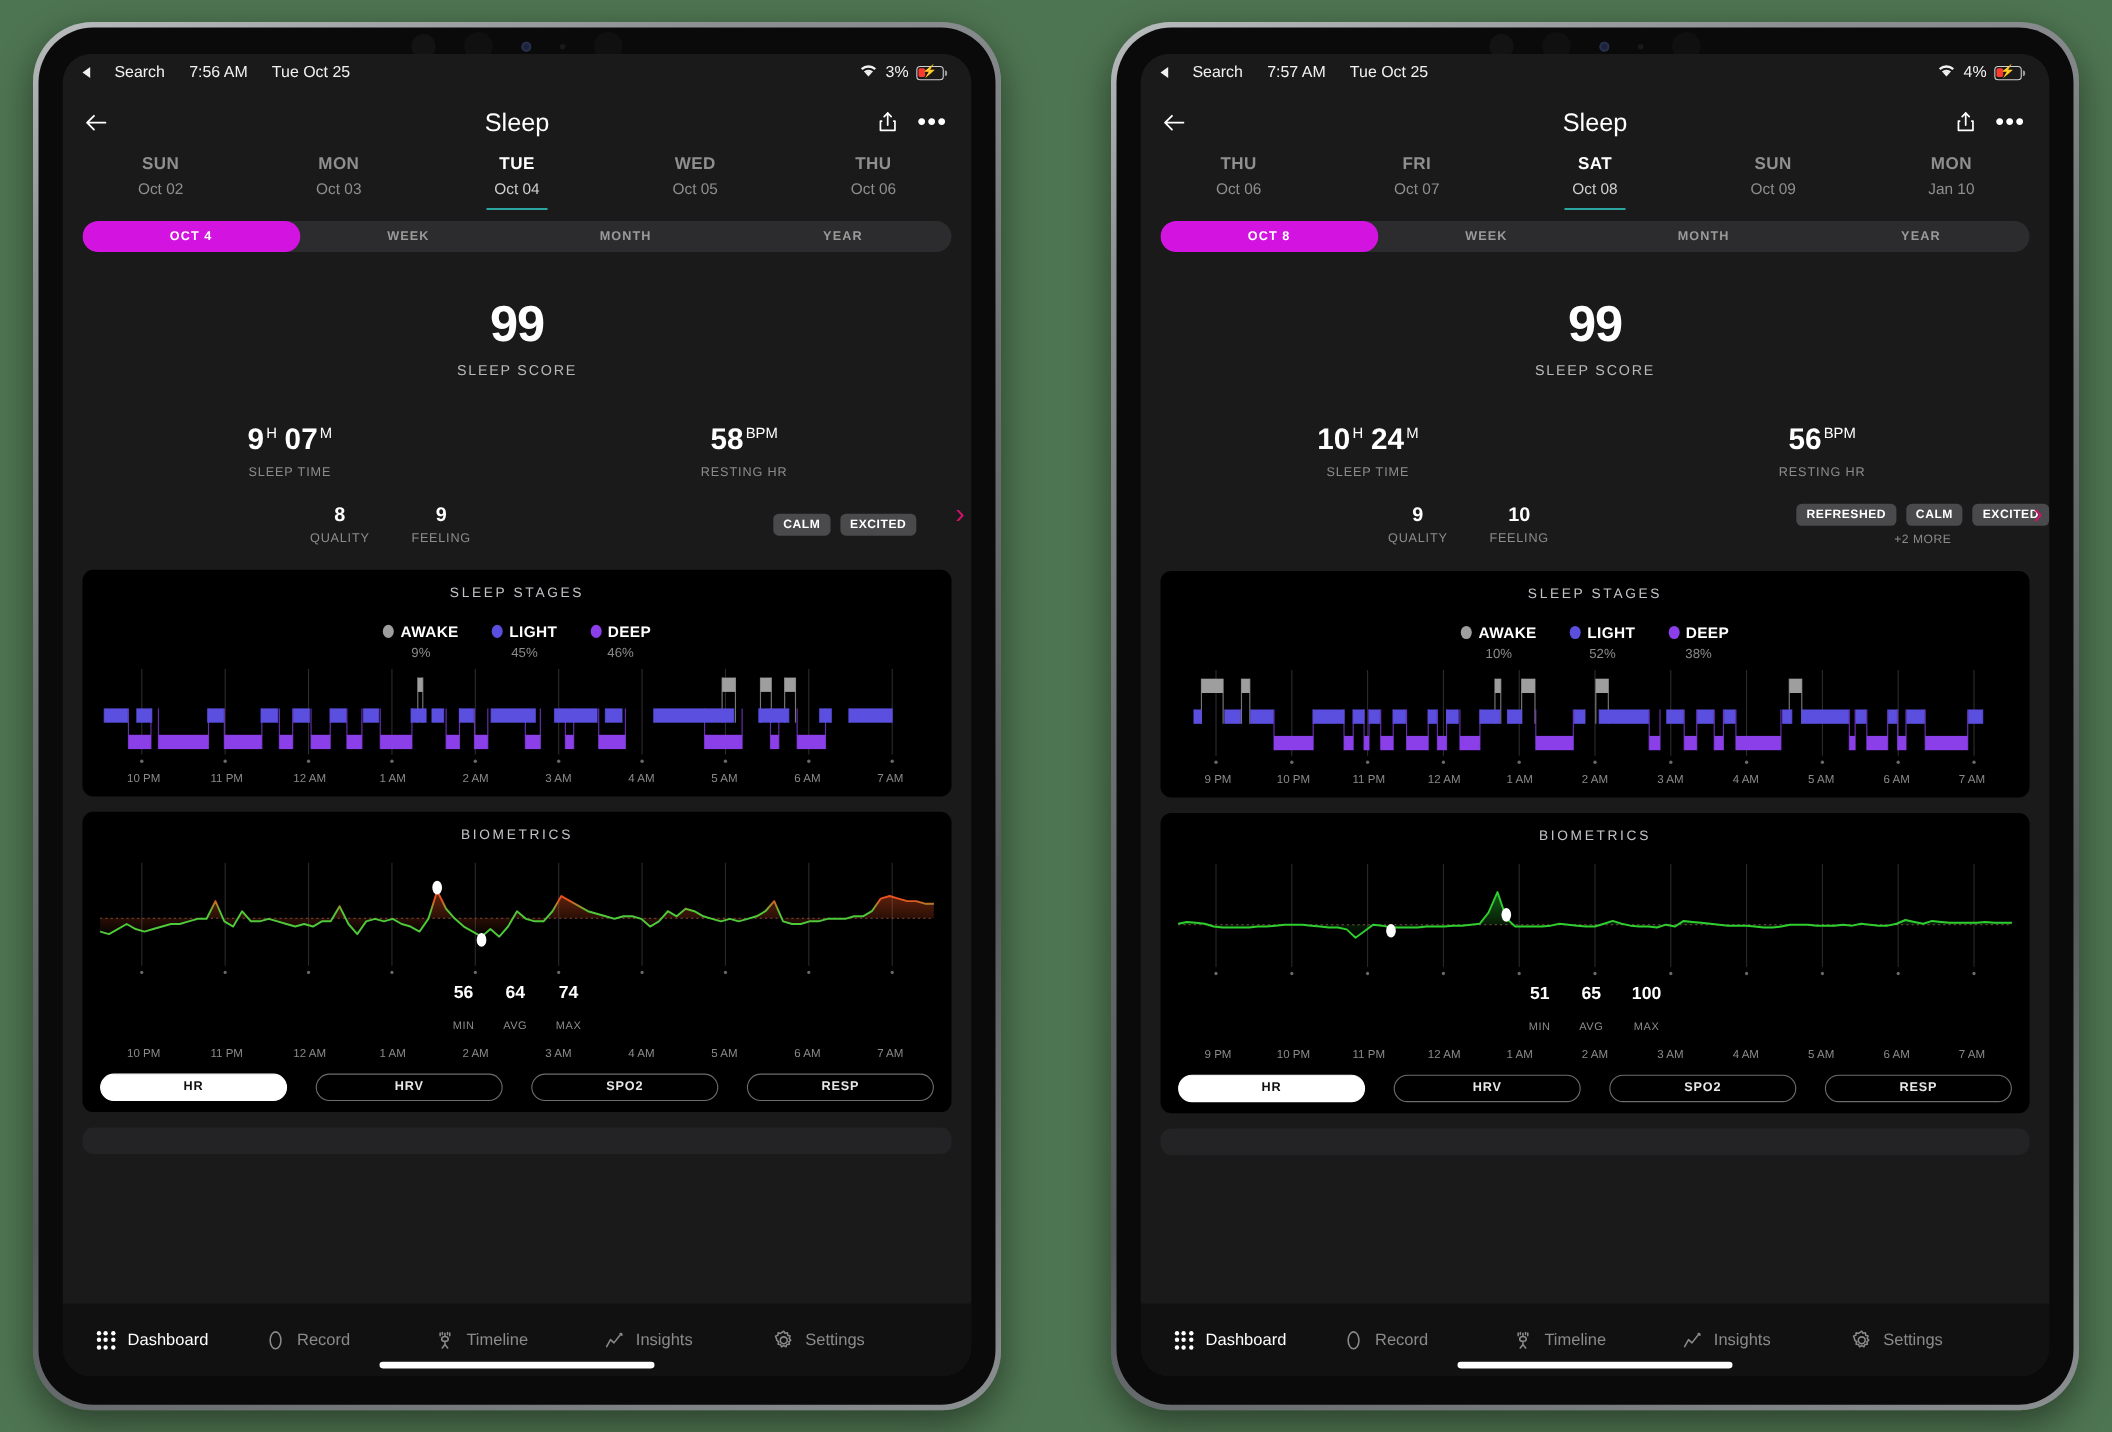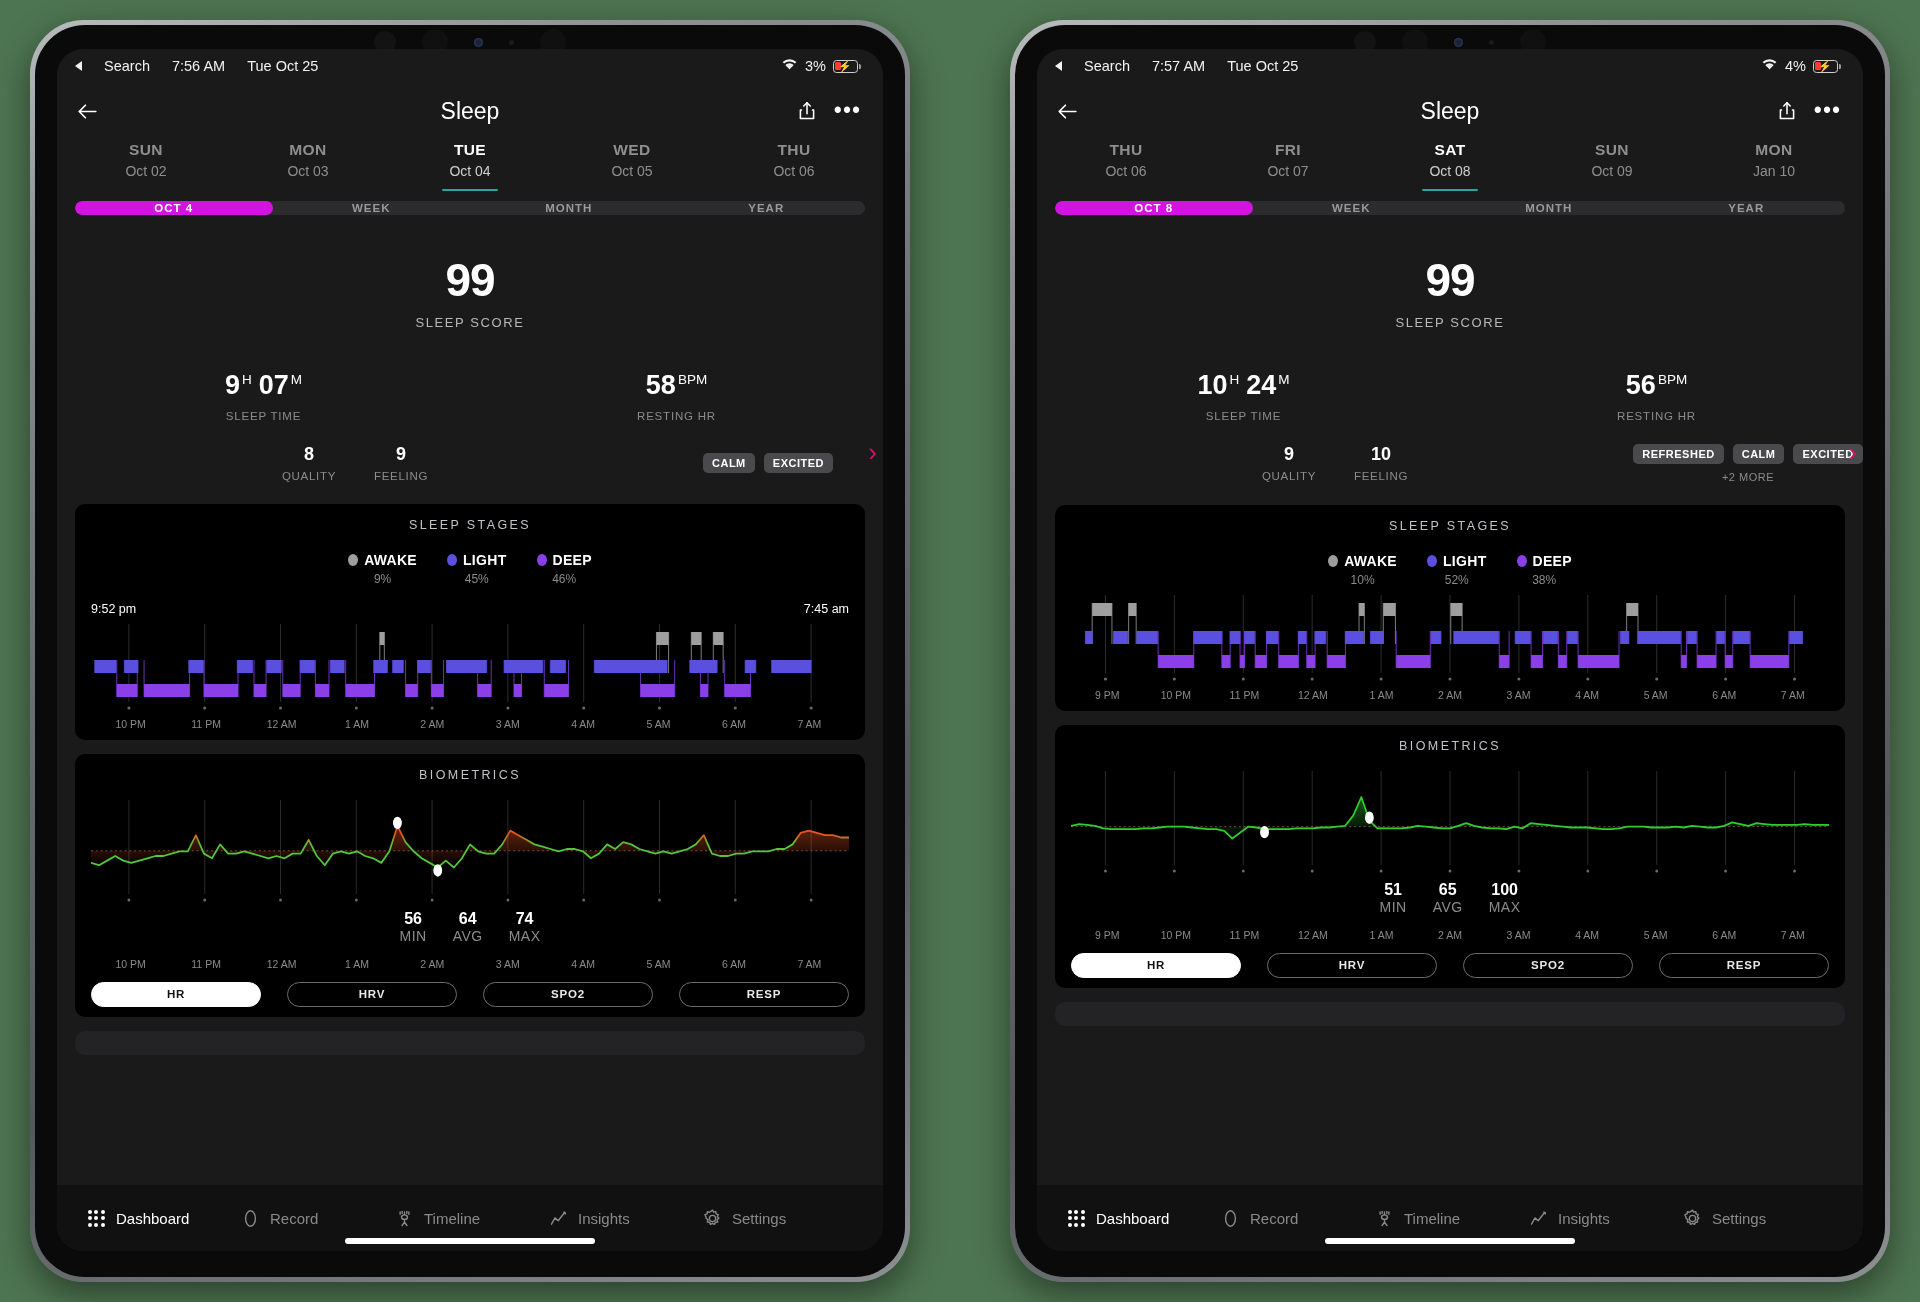--- a/index.html
+++ b/index.html
@@ -74,21 +74,21 @@
   .daycell .dnum { font-size: 14px; color: #8f8f8f; margin-top: 4px; }
   .daycell.active .dow { color: #ffffff; }
   .daycell.active .dnum { color: #cfcfcf; }
   .daycell.active::after {
     content: ""; position: absolute; left: 50%; transform: translateX(-50%);
     bottom: -6px; width: 56px; height: 2.5px; background: #2aa5a0; border-radius: 2px;
   }
 
   
   .segwrap { padding: 16px 18px 0 18px; }
-  .segment { display: flex; background: #2c2c2e; border-radius: 18px; height: 14px; overflow: hidden; }
+  .segment { display: flex; background: #2c2c2e; border-radius: 18px; height: 28px; overflow: hidden; }
   .seg { flex: 1; display: flex; align-items: center; justify-content: center; font-size: 11.5px; font-weight: 700; letter-spacing: 1px; color: #9a9a9a; cursor: pointer; }
   .seg.active { background: #d313e0; color: #fff; border-radius: 18px; }
 
   
   .score { text-align: center; padding-top: 44px; }
   .score .big { font-size: 46px; font-weight: 700; color: #fff; letter-spacing: -1px; line-height: .95; }
   .score .lbl { font-size: 13px; letter-spacing: 1.6px; color: #b8b8b8; margin-top: 12px; }
 
   
   .statrow { display: flex; padding: 40px 0 0 0; }
@@ -125,21 +125,21 @@
   .hypno { position: relative; width: 100%; height: 92px; margin-top: 8px; }
   .hypno svg, .bio svg { display: block; width: 100%; height: 100%; }
 
   .axis { display: flex; justify-content: space-between; margin-top: 2px; padding: 0 2px; }
   .axis .tk { font-size: 10.5px; color: #8a8a8a; text-align: center; flex: 1; }
 
   .bio { position: relative; width: 100%; height: 108px; margin-top: 18px; }
   .bio-stats { display: flex; justify-content: center; gap: 26px; margin-top: 2px; }
   .bs { text-align: center; }
   .bs .v { color: #fff; font-size: 16px; font-weight: 700; }
-  .bs .c { color: #8c8c8c; font-size: 14px; letter-spacing: .5px; margin-top: 0; text-align: center; }
+  .bs .c { color: #8c8c8c; font-size: 10px; letter-spacing: .5px; margin-top: 15px; text-align: center; }
 
   .metricrow { display: flex; gap: 26px; margin-top: 12px; }
   .metric { flex: 1; height: 25px; border-radius: 13px; border: 1.2px solid #6d6d6d; display: flex; align-items: center; justify-content: center; font-size: 11.5px; font-weight: 700; letter-spacing: .8px; color: #e8e8e8; cursor: pointer; }
   .metric.active { background: #ffffff; color: #111; border-color: #fff; }
 
   .spacer-card { background: #232325; border-radius: 10px; margin: 14px 18px 0 18px; height: 24px; }
 
   
   .tabbar { margin-top: auto; height: 66px; display: flex; align-items: center; padding: 0 28px; position: relative; background: #111112; }
   .tab { flex: 1; display: flex; align-items: center; gap: 9px; color: #8a8a8a; font-size: 15px; cursor: pointer; }
@@ -287,24 +287,20 @@
                 </div>
                 <div class="pc">45%</div>
               </div>
               <div class="lg">
                 <div class="top">
                   <span class="dot" style="background: rgb(138, 63, 232);"></span>
                   <span class="nm">DEEP</span>
                 </div>
                 <div class="pc">46%</div>
               </div>
-            </div>
-            <div class="timerow">
-              <span>9:52 pm</span>
-              <span>7:45 am</span>
             </div>
             <div class="hypno">
               <svg viewBox="0 0 790 92" preserveAspectRatio="none">
                 <line x1="39.5" x2="39.5" y1="0" y2="78" stroke="#2e2e31" stroke-width="1"></line>
                 <line x1="118.5" x2="118.5" y1="0" y2="78" stroke="#2e2e31" stroke-width="1"></line>
                 <line x1="197.5" x2="197.5" y1="0" y2="78" stroke="#2e2e31" stroke-width="1"></line>
                 <line x1="276.5" x2="276.5" y1="0" y2="78" stroke="#2e2e31" stroke-width="1"></line>
                 <line x1="355.5" x2="355.5" y1="0" y2="78" stroke="#2e2e31" stroke-width="1"></line>
                 <line x1="434.5" x2="434.5" y1="0" y2="78" stroke="#2e2e31" stroke-width="1"></line>
                 <line x1="513.5" x2="513.5" y1="0" y2="78" stroke="#2e2e31" stroke-width="1"></line>

